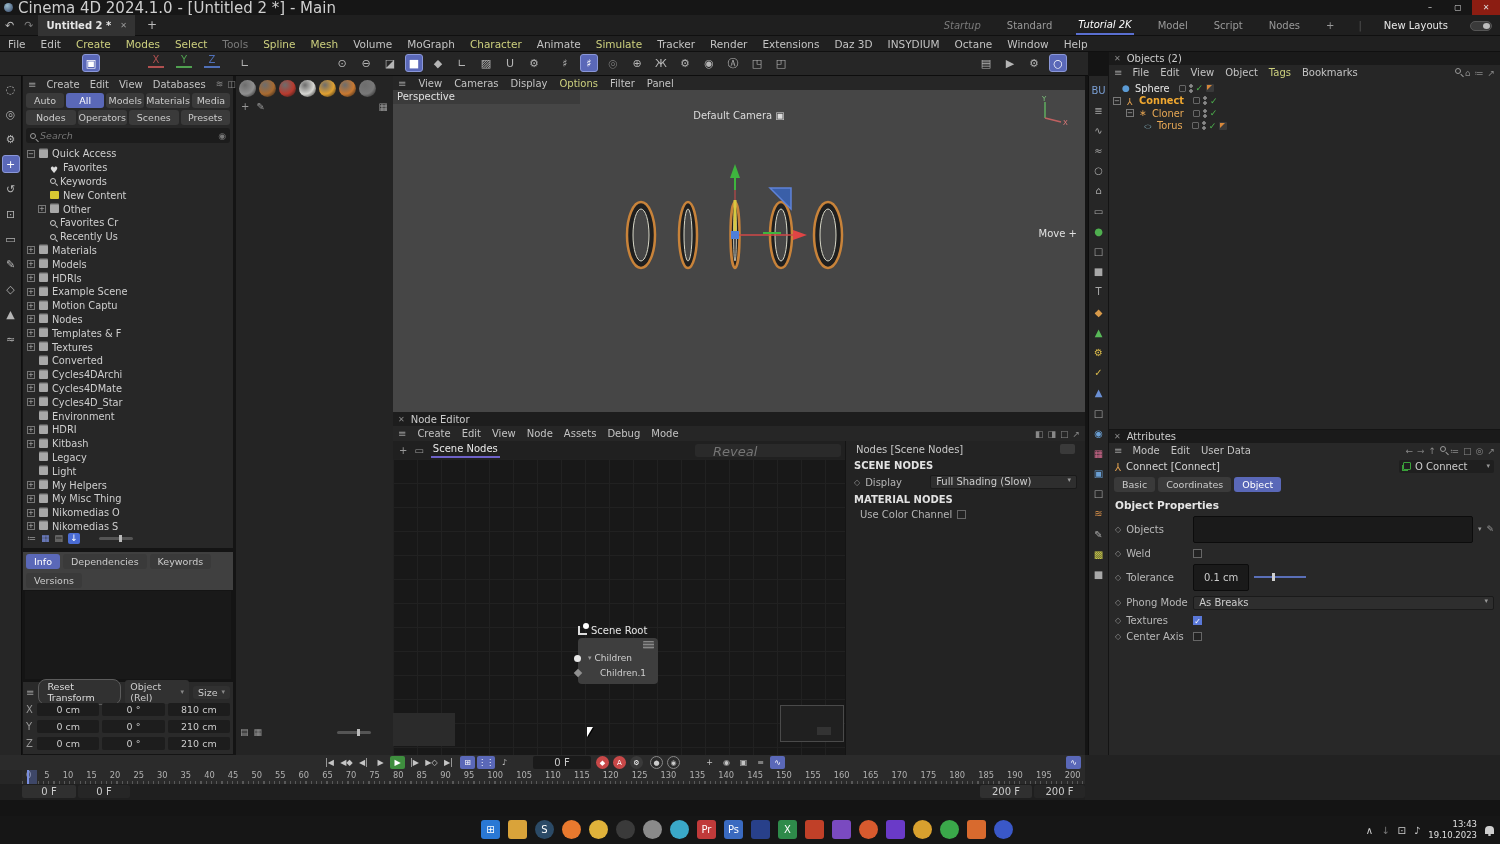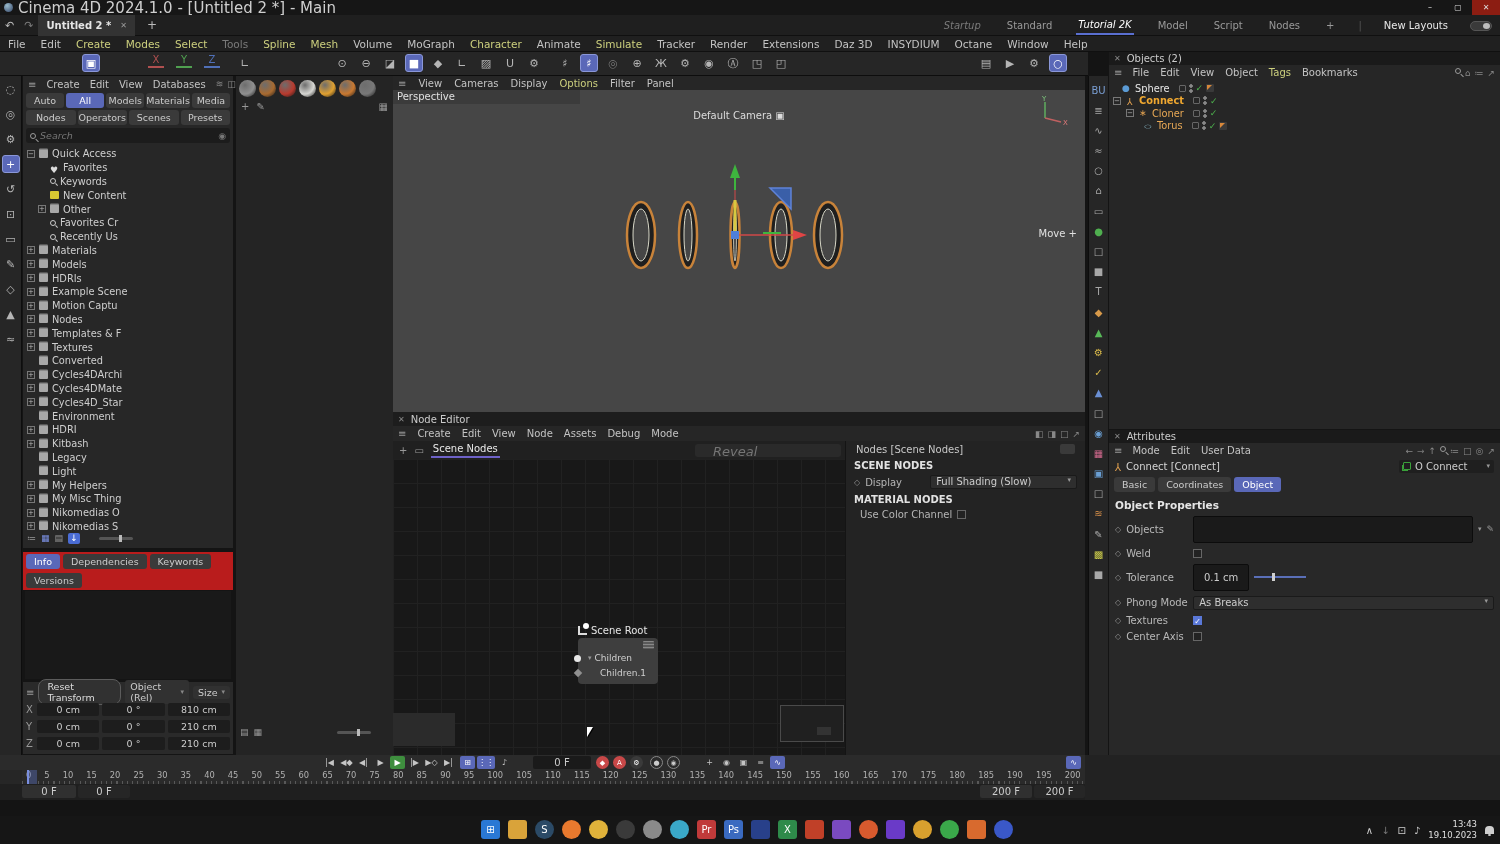--- a/index.html
+++ b/index.html
@@ -72,21 +72,21 @@
   .i-heart { background:none; } .i-heart::before { content:"♥"; color:#ddd; font-size:9px; line-height:8px; }
   .i-search { border:1.3px solid #ccc; border-radius:50%; width:6px; height:6px; position:relative; }
   .i-search::after { content:""; position:absolute; width:3px; height:1.2px; background:#ccc; transform:rotate(45deg); left:4px; top:5px; }
   .i-new { background:#d8c832; border-radius:1px; }
   .ab-footer { height:14px; display:flex; align-items:center; gap:5px; padding:0 4px; color:#999; font-size:9px; }
   .dlbtn { background:#4a6cd4; color:#fff; width:12px; height:11px; border-radius:2px; text-align:center; line-height:11px; }
   .slider { width:34px; height:3px; background:#555; position:relative; border-radius:2px; }
   .slider i { position:absolute; left:60%; top:-2px; width:3px; height:7px; background:#bbb; }
 
   
-  #infopanel { left:23px; top:552px; width:210px; height:38px; background:#b91c1c; }
+  #infopanel { left:23px; top:552px; width:210px; height:38px; background:#404040; }
   .pill-tabs { display:flex; gap:3px; padding:2px 3px; }
   .pill { background:#3a3a3a; border-radius:3px; padding:2px 8px; color:#ccc; font-size:9.5px; }
   .pill.active { background:#5a68b8; color:#fff; }
   #preview { left:25px; top:591px; width:206px; height:88px; background:#191919; }
 
   
   #coords { left:23px; top:682px; width:210px; height:72px; background:#2a2a2a; padding:2px 3px; }
   .coordhdr { display:flex; align-items:center; gap:4px; height:16px; }
   .btn-pill { border:1px solid #5c5c5c; border-radius:8px; padding:1px 8px; color:#ddd; font-size:9.5px; background:#313131; }
   .mini-dd { background:#313131; border-radius:3px; padding:1px 5px; color:#ccc; font-size:9.5px; display:flex; gap:4px; align-items:center; }

